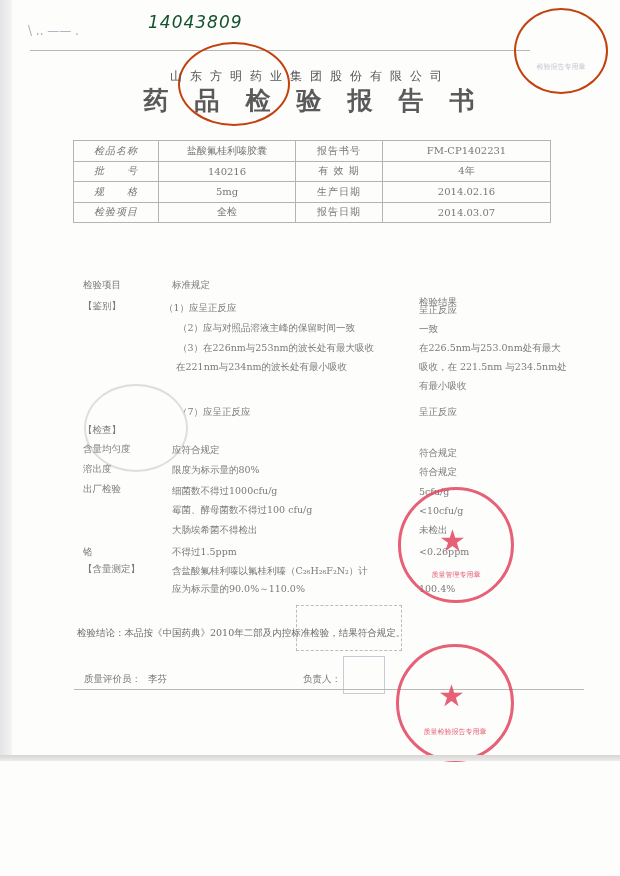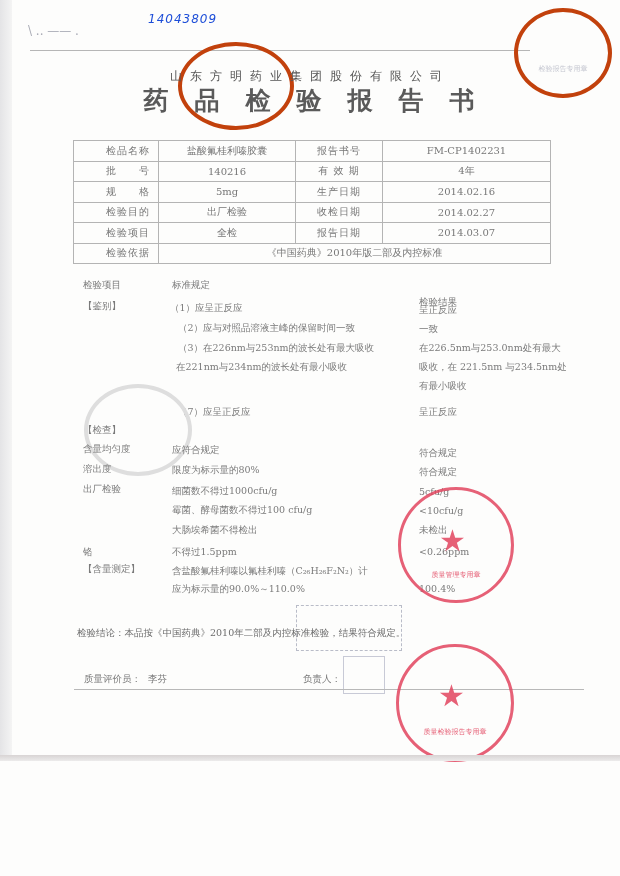--- a/index.html
+++ b/index.html
@@ -4,45 +4,45 @@
   <style>
     html, body { margin: 0; padding: 0; }
     body {
       width: 620px; height: 876px; position: relative; overflow: hidden;
       background: #fdfdfc;
       font-family: "DejaVu Serif", "Liberation Serif", serif;
       color: #6a6a6a;
     }
     .abs { position: absolute; }
     .left-edge { left: 0; top: 0; width: 12px; height: 760px; background: linear-gradient(to right, #e4e4e6, #f4f4f4); }
-    .handwritten { left: 148px; top: 12px; font-family: "DejaVu Sans", sans-serif; font-size: 12px; color: #1d4ed8; letter-spacing: 1px; font-style: italic; }
+    .handwritten { left: 148px; top: 12px; font-family: "DejaVu Sans", sans-serif; font-size: 17px; color: #14532d; letter-spacing: 1px; font-style: italic; }
     .scribble { left: 28px; top: 24px; font-size: 12px; color: #a9abb5; }
     .top-rule { left: 30px; top: 50px; width: 500px; height: 1px; background: #b6b6b6; }
     .company { left: 0; width: 620px; top: 68px; text-align: center; font-size: 12px; letter-spacing: 8px; color: #555; }
     .title { left: 0; width: 620px; top: 84px; text-align: center; font-size: 25px; letter-spacing: 26px; color: #5a5a5a; font-weight: bold; padding-left: 12px; }
 
     table.info { position: absolute; left: 73px; top: 140px; width: 478px; border-collapse: collapse; font-size: 10px; }
     table.info td { border: 1px solid #b4b4b4; height: 19.5px; padding: 0 8px; color: #777; text-align: center; }
-    table.info td.lbl { text-align: right; width: 68px; letter-spacing: 1px; }
+    table.info td.lbl { text-align: center; width: 68px; letter-spacing: 1px; font-style: italic; }
     table.info td.val { width: 120px; }
     table.info td.lbl2 { text-align: center; width: 70px; letter-spacing: 1px; }
 
     .row { position: absolute; font-size: 9.5px; color: #7a7a7a; white-space: nowrap; }
     .c1 { left: 83px; }
     .c2 { left: 172px; }
     .c3 { left: 419px; }
     .wrap { white-space: normal; width: 150px; line-height: 19px; }
 
     .conclusion { left: 77px; top: 627px; font-size: 9.5px; color: #6c6c6c; }
     .sig { top: 673px; font-size: 9.5px; color: #777; }
     .bottom-rule { left: 74px; top: 689px; width: 510px; height: 1px; background: #b8b8b8; }
     .scan-edge { left: 0; top: 755px; width: 620px; height: 6px; background: linear-gradient(to bottom, #d8d4d4, #ecebeb); }
 
     .stamp { position: absolute; border-radius: 50%; }
-    .stamp-gray { border: 4px solid #c2410c; font-family: Liberation Serif, serif; }
+    .stamp-gray { border: 2px solid #c2410c; font-family: Liberation Serif, serif; }
     .stamp-red { border: 3px solid #e2455f; color: #e2455f; }
     .stamp-text { position: absolute; width: 100%; text-align: center; font-size: 8px; }
     .star { position: absolute; font-size: 30px; color: #e2455f; line-height: 1; }
     .box-stamp { position: absolute; border: 1px dashed #b9bcc8; }
   </style>
 </head>
 <body>
 
 <div class="abs left-edge"></div>
 <div class="abs scribble">\ .. —— .</div>
@@ -72,44 +72,34 @@
     <td class="lbl2">有 效 期</td>
     <td>4年</td>
   </tr>
   <tr>
     <td class="lbl">规　　格</td>
     <td class="val">5mg</td>
     <td class="lbl2">生产日期</td>
     <td>2014.02.16</td>
   </tr>
   <tr>
-    <td class="lbl">检验目的</td>
-    <td class="val">出厂检验</td>
-    <td class="lbl2">收检日期</td>
-    <td>2014.02.27</td>
-  </tr>
-  <tr>
     <td class="lbl">检验项目</td>
     <td class="val">全检</td>
     <td class="lbl2">报告日期</td>
     <td>2014.03.07</td>
-  </tr>
-  <tr>
-    <td class="lbl">检验依据</td>
-    <td colspan="3">《中国药典》2010年版二部及内控标准</td>
   </tr>
 </tbody>
   </table>
 
 <div class="row c1" style="top:279px">检验项目</div>
 <div class="row c2" style="top:279px">标准规定</div>
 <div class="row c3" style="top:296px">检验结果</div>
 
 <div class="row c1" style="top:300px">【鉴别】</div>
-<div class="row" style="left:170px;top:302px">（1）应呈正反应</div>
+<div class="row" style="left:164px;top:302px">（1）应呈正反应</div>
 <div class="row c3" style="top:304px">呈正反应</div>
 
 <div class="row" style="left:178px;top:322px">（2）应与对照品溶液主峰的保留时间一致</div>
 <div class="row c3" style="top:323px">一致</div>
 
 <div class="row" style="left:178px;top:342px">（3）在226nm与253nm的波长处有最大吸收</div>
 <div class="row" style="left:176px;top:361px">在221nm与234nm的波长处有最小吸收</div>
 <div class="row c3 wrap" style="top:338px">在226.5nm与253.0nm处有最大吸收，在 221.5nm 与234.5nm处有最小吸收</div>
 
 <div class="row" style="left:178px;top:406px">（7）应呈正反应</div>

